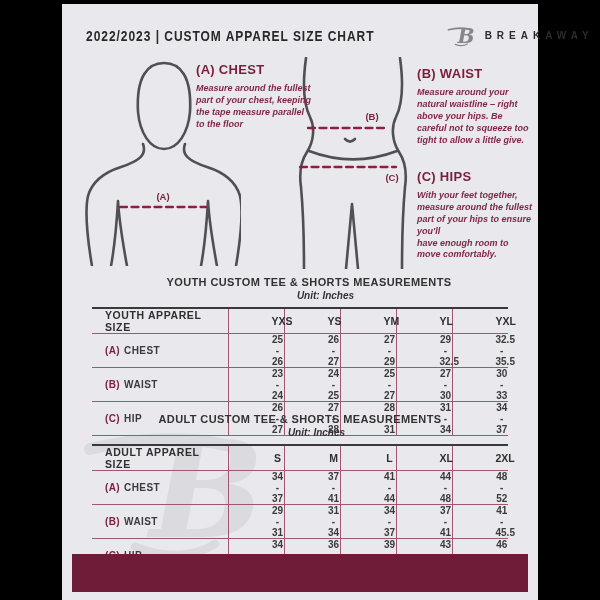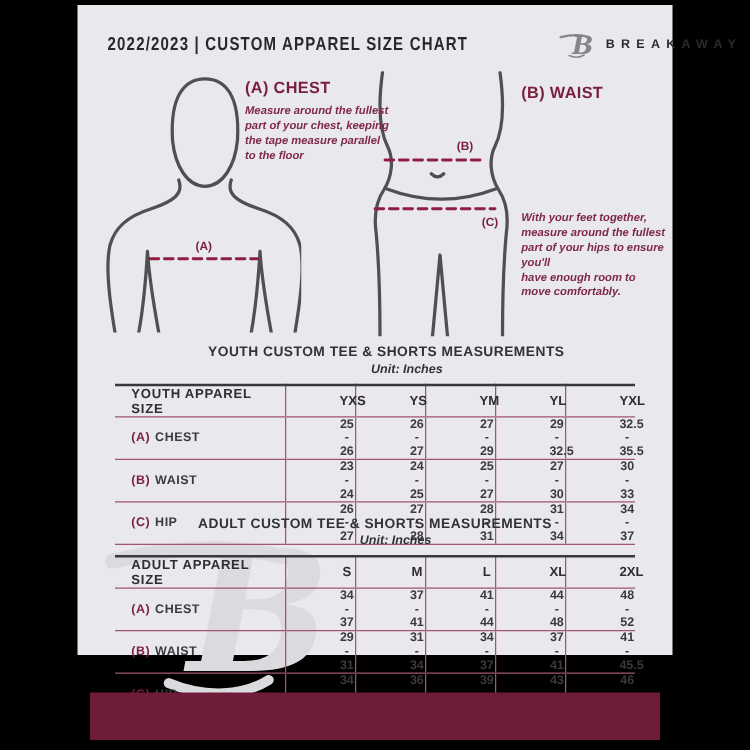--- a/index.html
+++ b/index.html
@@ -1,18 +1,18 @@
 <!DOCTYPE html>
 <html><head>
 <meta charset="utf-8">
 <style>
   html,body{margin:0;padding:0;}
   body{width:600px;height:600px;background:#000;position:relative;overflow:hidden;
        font-family:"Liberation Sans","DejaVu Sans",sans-serif;}
-  .doc{position:absolute;left:62px;top:4px;width:476px;height:520px;background:#e9e8ec;}
+  .doc{position:absolute;left:62px;top:4px;width:476px;height:596px;background:#e9e8ec;}
 
   
   .hdr{position:absolute;left:24px;right:24px;top:14px;height:34px;display:flex;
        justify-content:space-between;align-items:center;}
   .hdr-title{font-size:15px;font-weight:700;color:#28282a;letter-spacing:1.2px;
        display:inline-block;transform:scaleX(.8);transform-origin:left center;white-space:nowrap;}
   .brandbox{display:flex;align-items:center;gap:8px;}
   .brand{font-size:10px;font-weight:700;letter-spacing:5px;color:#2c2c2e;white-space:nowrap;}
 
   
@@ -90,22 +90,24 @@
     <path class="dash" d="M7 110 L103 110"></path>
     <text x="99" y="124" text-anchor="middle">(C)</text>
   </svg>
 
   <div class="mblock blkA">
     <h3>(A) CHEST</h3>
     <p>Measure around the fullest part of your chest, keeping the tape measure parallel to the floor</p>
   </div>
   <div class="mblock blkB">
     <h3>(B) WAIST</h3>
+    <p>Measure around your natural waistline – right above your hips. Be careful not to squeeze too tight to allow a little give.</p>
   </div>
   <div class="mblock blkC">
+    <h3>(C) HIPS</h3>
     <p>With your feet together, measure around the fullest part of your hips to ensure you'll
 have enough room to move comfortably.</p>
   </div>
 
   <svg class="wm" width="200" height="164" viewBox="0 0 40 32">
     <path d="M2 9 C12 6.5 22 6.5 29 8.2" fill="none" stroke="#dbdade" stroke-width="2.4" stroke-linecap="round"></path>
     <text x="14" y="26.5" class="logoB" font-size="27" fill="#dbdade">B</text>
     <path d="M11 28.5 C17 31 23 30.5 27 28" fill="none" stroke="#dbdade" stroke-width="1.6" stroke-linecap="round"></path>
   </svg>
 

